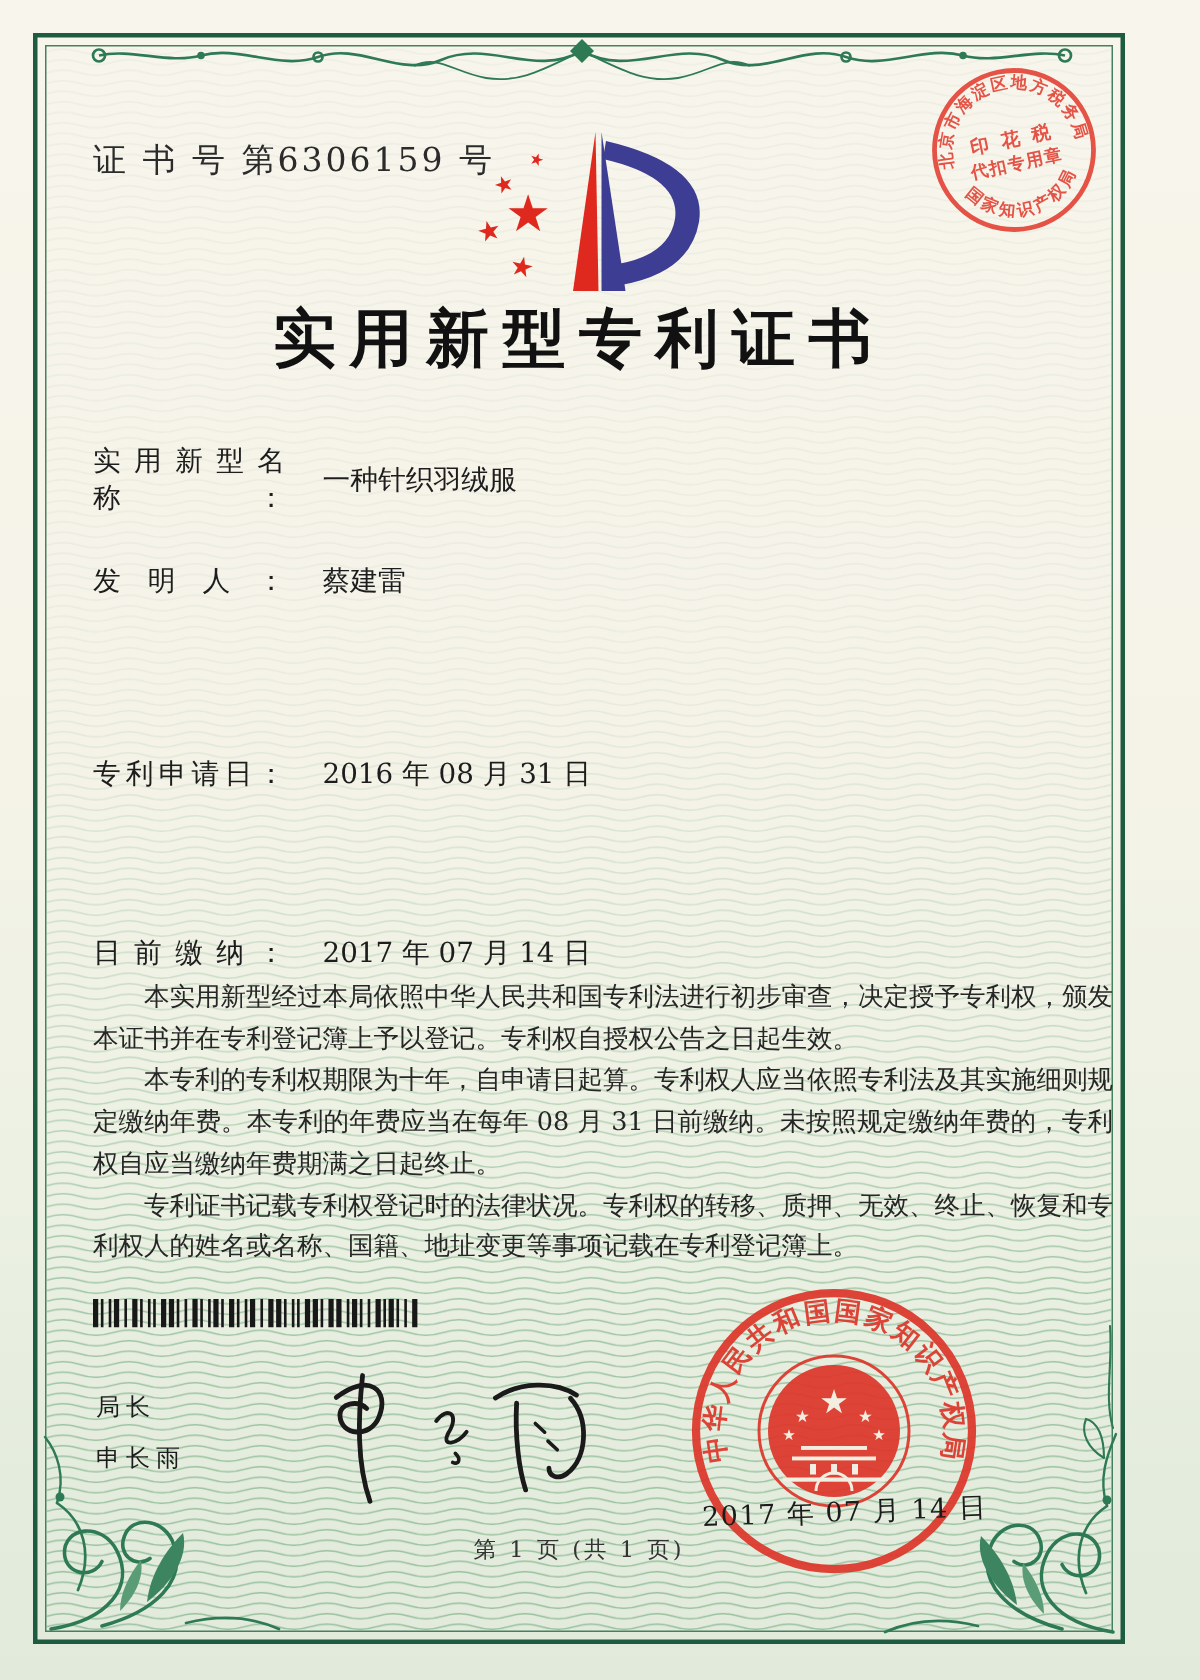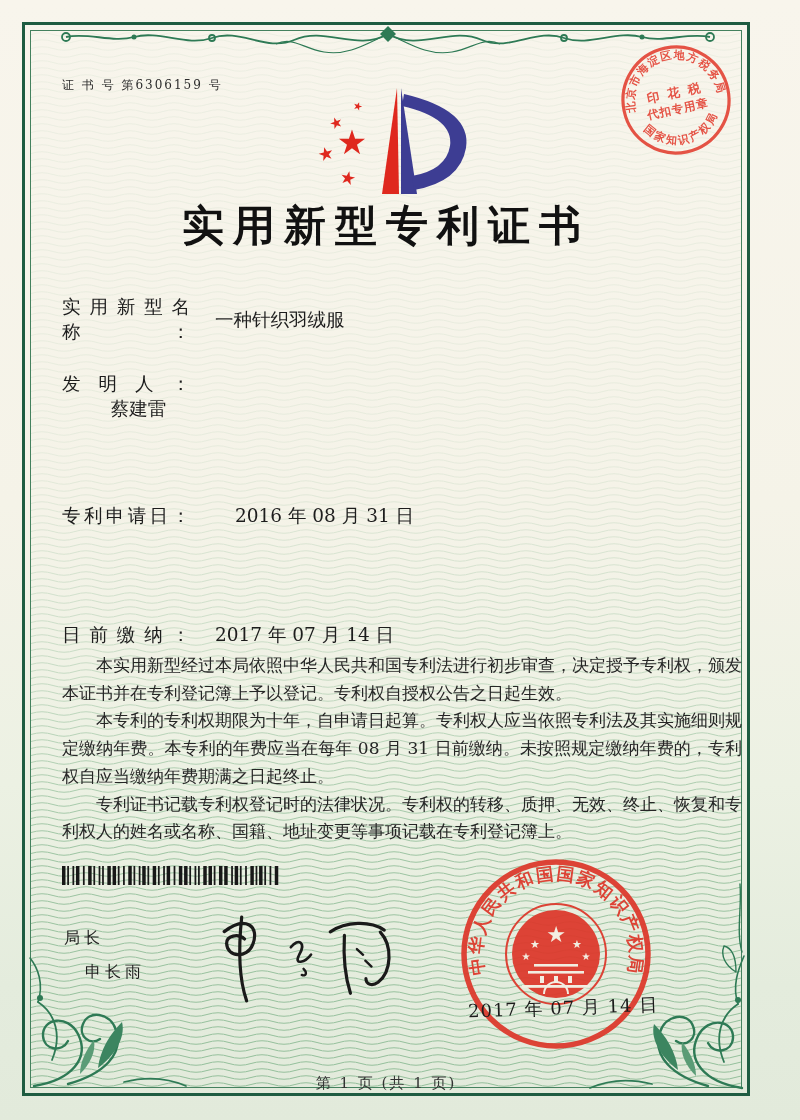--- a/index.html
+++ b/index.html
@@ -24,21 +24,21 @@
     border:1px solid #44815e;
   }
   
   .waves{
     position:absolute;top:31px;left:31px;right:59px;bottom:33px;
     -webkit-mask-image:linear-gradient(to bottom,rgba(0,0,0,.10) 0%,rgba(0,0,0,.14) 40%,rgba(0,0,0,.45) 62%,rgba(0,0,0,.85) 78%,rgba(0,0,0,.95) 100%);
     mask-image:linear-gradient(to bottom,rgba(0,0,0,.10) 0%,rgba(0,0,0,.14) 40%,rgba(0,0,0,.45) 62%,rgba(0,0,0,.85) 78%,rgba(0,0,0,.95) 100%);
   }
   
   .cert-no{
-    left:62px;top:77px;font-size:12px;color:#2b2b2b;letter-spacing:2px;
+    left:62px;top:92px;font-size:22px;color:#2b2b2b;letter-spacing:2px;
   }
   .logo{left:300px;top:82px;}
   .title{
     left:0;right:28px;top:198px;text-align:center;
     font-size:42px;font-weight:600;color:#111;letter-spacing:9px;font-family:Liberation Serif, serif;
   }
   
   .field{
     left:62px;height:30px;display:flex;align-items:center;
     color:#1d1d1d;font-size:18.5px;
@@ -50,21 +50,21 @@
   .field .val{margin-left:25px;white-space:nowrap;}
   
   .body-text{
     left:62px;width:680px;top:652px;color:#262626;
     font-size:17px;line-height:1.63;text-align:justify;
   }
   .body-text p{margin:0;text-indent:2em;}
   
   .director{left:64px;font-size:16px;color:#1c1c1c;letter-spacing:4px;}
   .footer{
-    left:0;right:28px;top:1074px;text-align:center;
+    left:0;right:28px;top:1024px;text-align:center;
     font-size:15px;color:#333;letter-spacing:2px;
   }
   .seal-date{
     left:468px;top:996px;font-size:18px;color:#1b1b1b;
     letter-spacing:1px;transform:rotate(-2deg);z-index:6;white-space:nowrap;
   }
   .seal-wrap{left:456px;top:854px;z-index:5;opacity:.94;}
   .stamp-wrap{left:616px;top:40px;transform:rotate(-12deg);opacity:.9;z-index:5;}
   .sig-wrap{left:195px;top:903px;transform:rotate(-2deg);}
   .seal-text{font-family:"DejaVu Sans","Liberation Sans",sans-serif;font-weight:bold;}
@@ -144,25 +144,25 @@
     <text x="36" y="46" font-size="15" fill="#df281e" text-anchor="middle" transform="rotate(-20 36 41)">★</text>
     <text x="58" y="28" font-size="11" fill="#df281e" text-anchor="middle" transform="rotate(18 58 24)">★</text>
   </svg>
 
   <div class="abs title">实用新型专利证书</div>
 
   <div class="abs field" style="top:304px;">
     <span class="lbl">实用新型名称：</span>
     <span class="val">一种针织羽绒服</span>
   </div>
-  <div class="abs field" style="top:371px;flex-direction:column;">
+  <div class="abs field" style="top:371px;">
     <span class="lbl">发明人：</span>
     <span class="val">蔡建雷</span>
   </div>
-  <div class="abs field" style="top:500px;gap:20px;">
+  <div class="abs field" style="top:500px;">
     <span class="lbl">专利申请日：</span>
     <span class="val">2016 年 08 月 31 日</span>
   </div>
   <div class="abs field" style="top:619px;">
     <span class="lbl">日前缴纳：</span>
     <span class="val">2017 年 07 月 14 日</span>
   </div>
 
   <div class="abs body-text">
     <p>本实用新型经过本局依照中华人民共和国专利法进行初步审查，决定授予专利权，颁发本证书并在专利登记簿上予以登记。专利权自授权公告之日起生效。</p>
@@ -212,21 +212,21 @@
         <rect x="108" y="0" width="2" height="20" fill="#181818"></rect>
         <rect x="111" y="0" width="1" height="20" fill="#181818"></rect>
         <rect x="113" y="0" width="2" height="20" fill="#181818"></rect>
         <rect x="116" y="0" width="1" height="20" fill="#181818"></rect>
         <rect x="119" y="0" width="1" height="20" fill="#181818"></rect>
         <rect x="122" y="0" width="2" height="20" fill="#181818"></rect>
       </svg>
   </div>
 
   <div class="abs director" style="top:928px;">局长</div>
-  <div class="abs director" style="top:962px;margin-left:21px;">申长雨</div>
+  <div class="abs director" style="top:962px;">申长雨</div>
 
   <svg class="abs sig-wrap" width="210" height="100" viewBox="0 0 210 100">
     <g stroke="#1a1a1a" fill="none" stroke-width="3.2" stroke-linecap="round" stroke-linejoin="round">
       <path d="M48,12 C44,40 42,70 50,96"></path>
       <path d="M30,26 C52,10 66,22 58,40 C52,54 32,52 32,38 C32,30 44,28 50,34"></path>
       <path d="M96,44 C104,34 112,40 104,52 C98,62 110,60 116,52" stroke-width="2.6"></path>
       <path d="M108,66 C112,70 110,74 106,72" stroke-width="2.4"></path>
       <path d="M136,30 C152,20 176,20 190,30"></path>
       <path d="M150,34 C148,56 150,78 154,92"></path>
       <path d="M186,32 C198,46 196,72 182,82 C176,86 170,84 170,78"></path>

